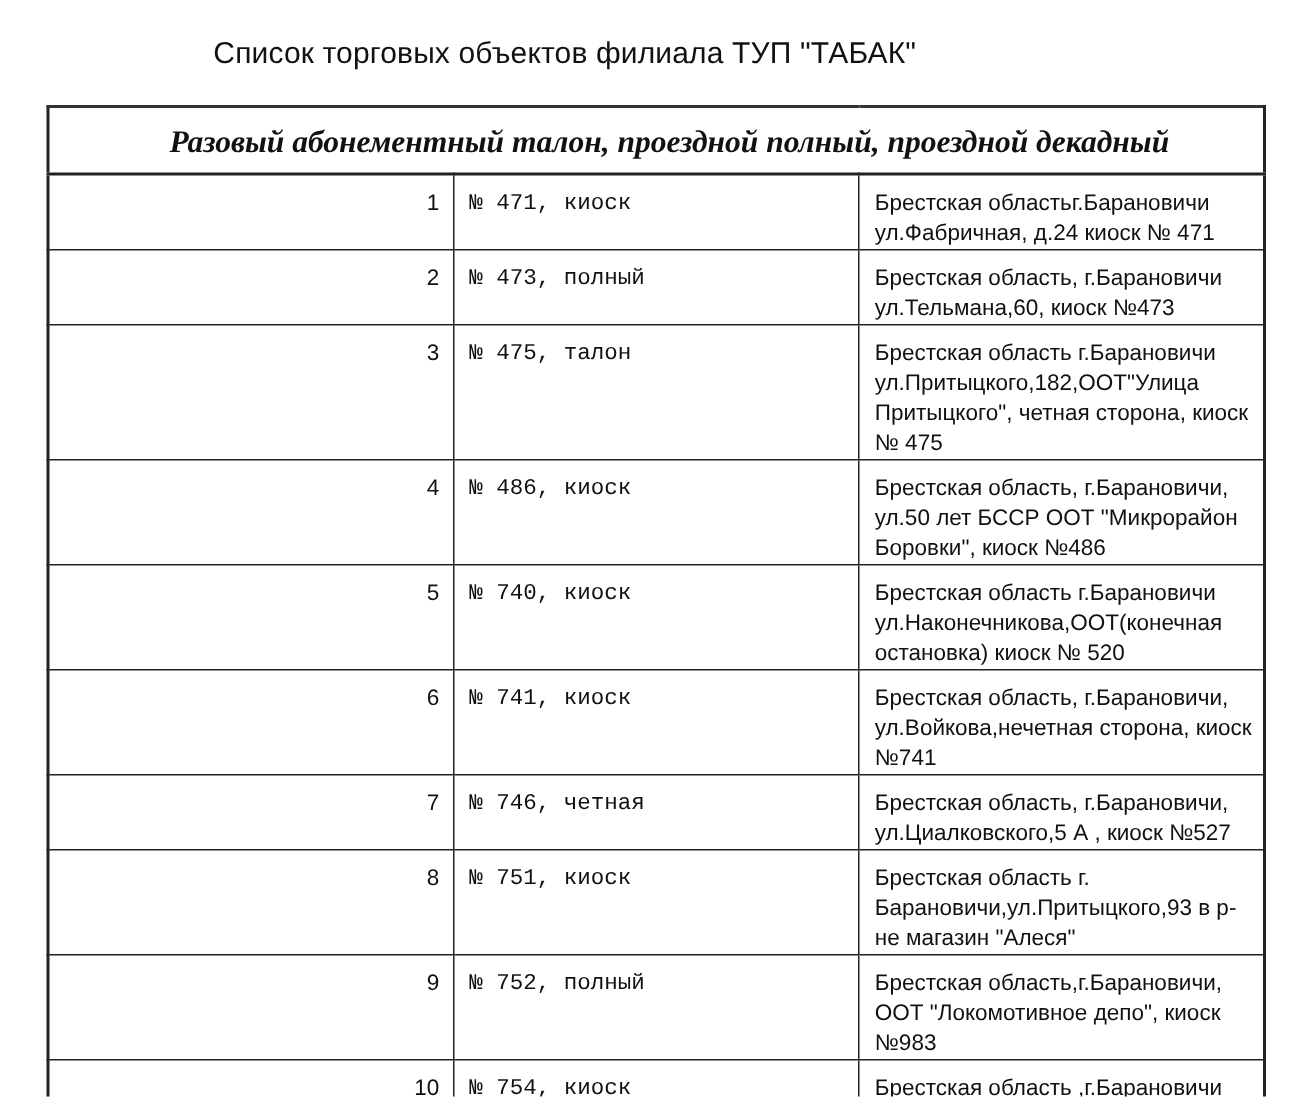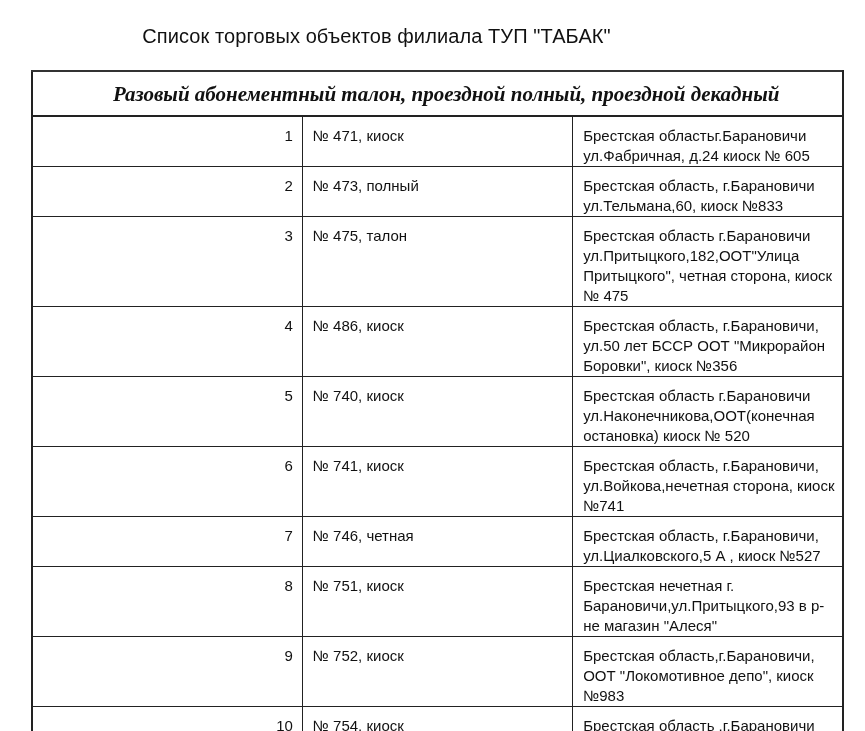--- a/index.html
+++ b/index.html
@@ -20,21 +20,21 @@
     .tbl td {
       border: 1.5px solid #222; vertical-align: top;
       font-size: 15px; line-height: 20px; padding: 0;
     }
     .hdr td {
       height: 43px; border-bottom: 2px solid #222;
       font-family: "Liberation Serif", serif; font-style: italic; font-weight: bold;
       font-size: 21px; vertical-align: middle; padding-left: 80px;
     }
     .c-num { width: 52px; text-align: right; padding-right: 9px !important; box-sizing: border-box; }
-    .c-name { width: 179px; padding-left: 10px !important; box-sizing: border-box; }
+    .c-name { width: 179px; padding-left: 10px !important; box-sizing: border-box; font-family: Liberation Mono, monospace; }
     .c-addr { padding-left: 10px !important; padding-right: 6px !important; box-sizing: border-box; }
     .cellwrap { padding-top: 9px; }
     .r1 td { height: 40px; }
     .r2 td { height: 40px; }
     .r3 td { height: 62px; }
     .r4 td { height: 61px; }
     .r5 td { height: 60px; }
     .r6 td { height: 59px; }
     .r7 td { height: 38px; }
     .r8 td { height: 59px; }
@@ -52,32 +52,32 @@
     <td colspan="3">Разовый абонементный талон, проездной полный, проездной декадный</td>
   </tr>
   <tr class="r1">
     <td class="c-num">
           <div class="cellwrap">1</div>
         </td>
     <td class="c-name">
           <div class="cellwrap">№ 471, киоск</div>
         </td>
     <td class="c-addr">
-          <div class="cellwrap">Брестская областьг.Барановичи ул.Фабричная, д.24 киоск № 605</div>
+          <div class="cellwrap">Брестская областьг.Барановичи ул.Фабричная, д.24 киоск № 471</div>
         </td>
   </tr>
   <tr class="r2">
     <td class="c-num">
           <div class="cellwrap">2</div>
         </td>
     <td class="c-name">
           <div class="cellwrap">№ 473, полный</div>
         </td>
     <td class="c-addr">
-          <div class="cellwrap">Брестская область, г.Барановичи ул.Тельмана,60, киоск №833</div>
+          <div class="cellwrap">Брестская область, г.Барановичи ул.Тельмана,60, киоск №473</div>
         </td>
   </tr>
   <tr class="r3">
     <td class="c-num">
           <div class="cellwrap">3</div>
         </td>
     <td class="c-name">
           <div class="cellwrap">№ 475, талон</div>
         </td>
     <td class="c-addr">
@@ -85,21 +85,21 @@
         </td>
   </tr>
   <tr class="r4">
     <td class="c-num">
           <div class="cellwrap">4</div>
         </td>
     <td class="c-name">
           <div class="cellwrap">№ 486, киоск</div>
         </td>
     <td class="c-addr">
-          <div class="cellwrap">Брестская область, г.Барановичи, ул.50 лет БССР ООТ "Микрорайон Боровки", киоск №356</div>
+          <div class="cellwrap">Брестская область, г.Барановичи, ул.50 лет БССР ООТ "Микрорайон Боровки", киоск №486</div>
         </td>
   </tr>
   <tr class="r5">
     <td class="c-num">
           <div class="cellwrap">5</div>
         </td>
     <td class="c-name">
           <div class="cellwrap">№ 740, киоск</div>
         </td>
     <td class="c-addr">
@@ -129,29 +129,29 @@
         </td>
   </tr>
   <tr class="r8">
     <td class="c-num">
           <div class="cellwrap">8</div>
         </td>
     <td class="c-name">
           <div class="cellwrap">№ 751, киоск</div>
         </td>
     <td class="c-addr">
-          <div class="cellwrap">Брестская нечетная г. Барановичи,ул.Притыцкого,93 в р-не магазин "Алеся"</div>
+          <div class="cellwrap">Брестская область г. Барановичи,ул.Притыцкого,93 в р-не магазин "Алеся"</div>
         </td>
   </tr>
   <tr class="r9">
     <td class="c-num">
           <div class="cellwrap">9</div>
         </td>
     <td class="c-name">
-          <div class="cellwrap">№ 752, киоск</div>
+          <div class="cellwrap">№ 752, полный</div>
         </td>
     <td class="c-addr">
           <div class="cellwrap">Брестская область,г.Барановичи, ООТ "Локомотивное депо", киоск №983</div>
         </td>
   </tr>
   <tr class="r10">
     <td class="c-num">
           <div class="cellwrap">10</div>
         </td>
     <td class="c-name">

